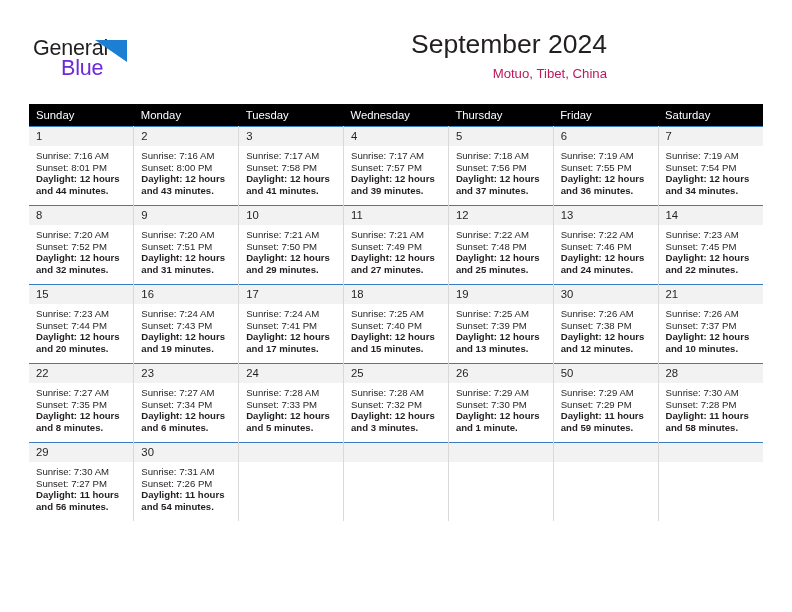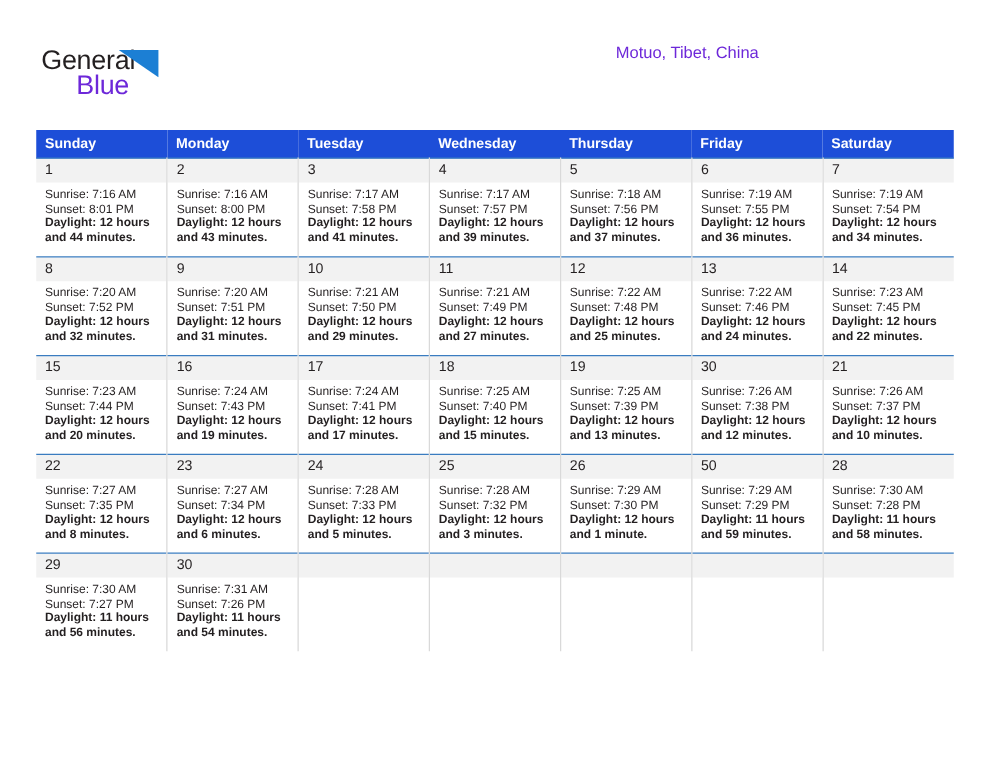--- a/index.html
+++ b/index.html
@@ -79,40 +79,40 @@
   .month-title {
     font-size: 26.5px;
     color: #231f20;
     line-height: 32px;
     white-space: nowrap;
     font-weight: normal;
     margin: 0;
   }
   .location {
     font-size: 13.2px;
-    color: #6d28d9;
+    color: #be185d;
     line-height: 18px;
     margin-top: 5px;
     white-space: nowrap;
   }
 
   
   .calendar {
     position: absolute;
     left: 29px;
     top: 104px;
     width: 734px;
     border-collapse: collapse;
     table-layout: fixed;
   }
   .calendar th {
-    background: #1d4ed8;
+    background: #000000;
     color: #ffffff;
     font-size: 11.3px;
-    font-weight: bold;
+    font-weight: normal;
     text-align: left;
     padding: 5px 0 5px 7px;
     height: 11px;
     border: none;
   }
   .calendar td {
     width: 104.85px;
     height: 78px;
     vertical-align: top;
     padding: 0;
@@ -166,20 +166,21 @@
       <span class="logo-general">General</span>
       <span class="logo-triangle">
         <svg width="32" height="22" viewBox="0 0 32 22" xmlns="http://www.w3.org/2000/svg">
           <polygon points="0,0 32,0 32,22" fill="#1c7fd4"></polygon>
         </svg>
       </span>
       <span class="logo-blue">Blue</span>
     </div>
 
     <div class="title-block">
+      <h1 class="month-title">September 2024</h1>
       <div class="location">Motuo, Tibet, China</div>
     </div>
 
   </div>
 
   <table class="calendar">
     <thead>
       <tr>
         <th>Sunday</th>
         <th>Monday</th>

